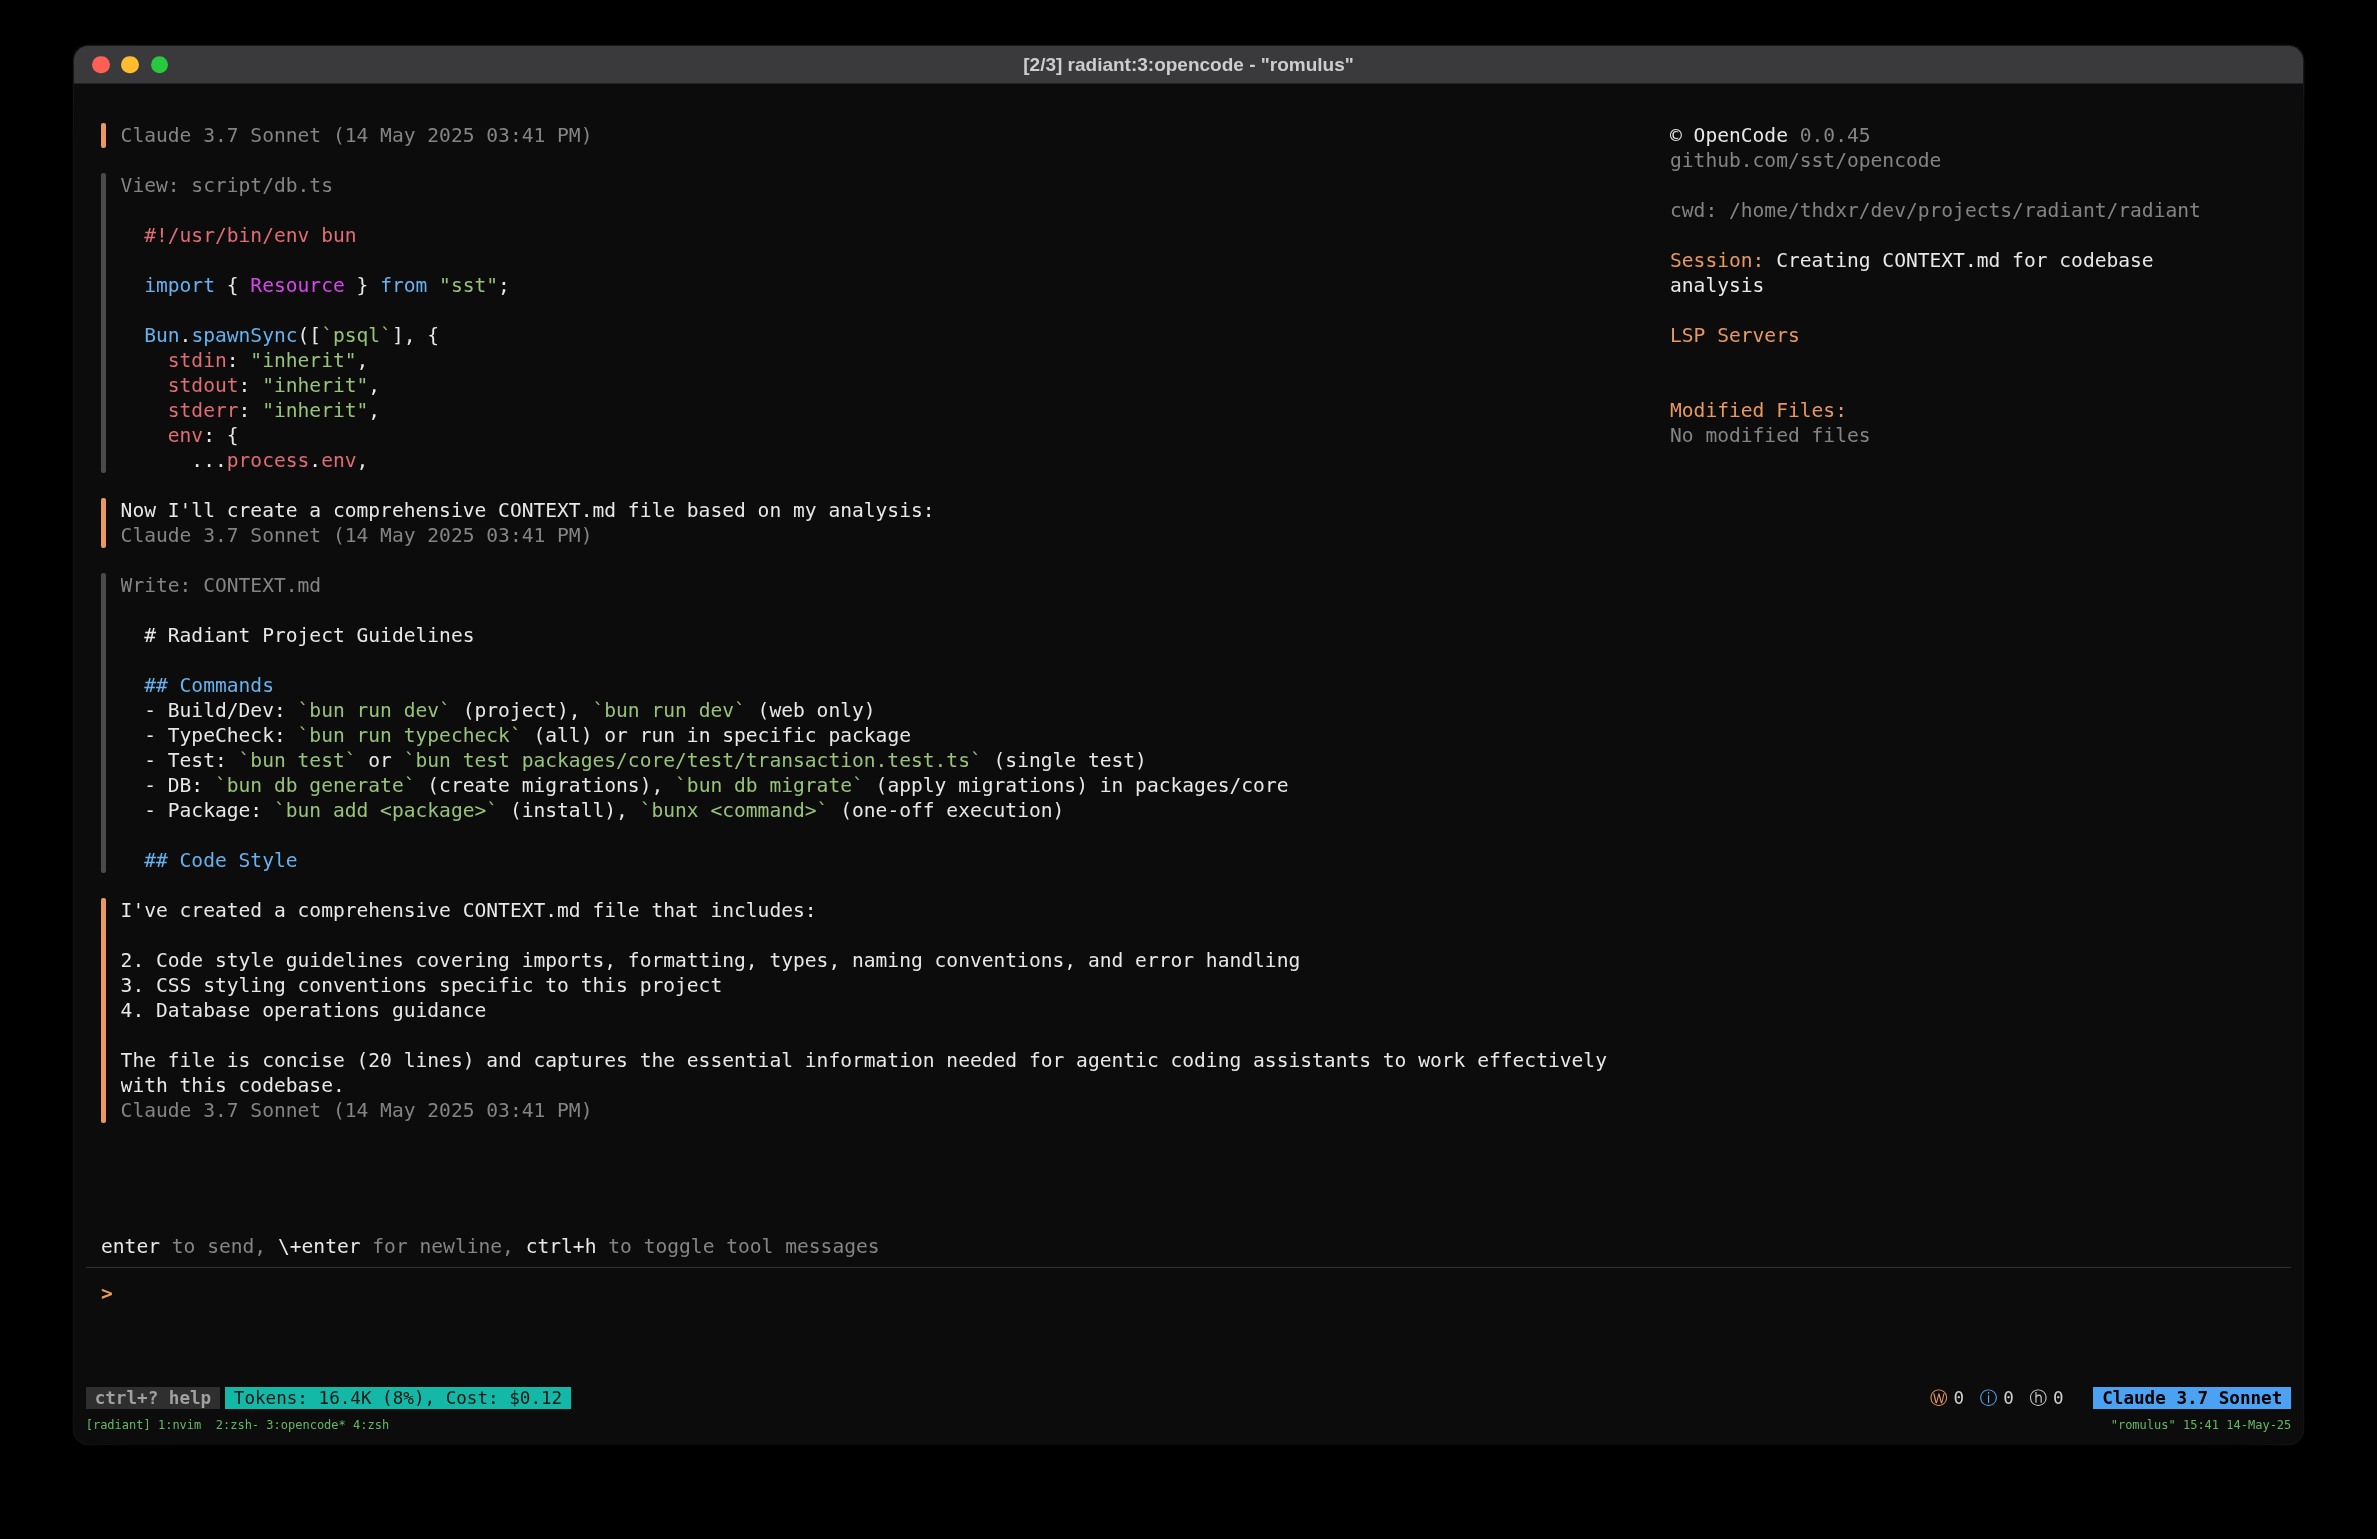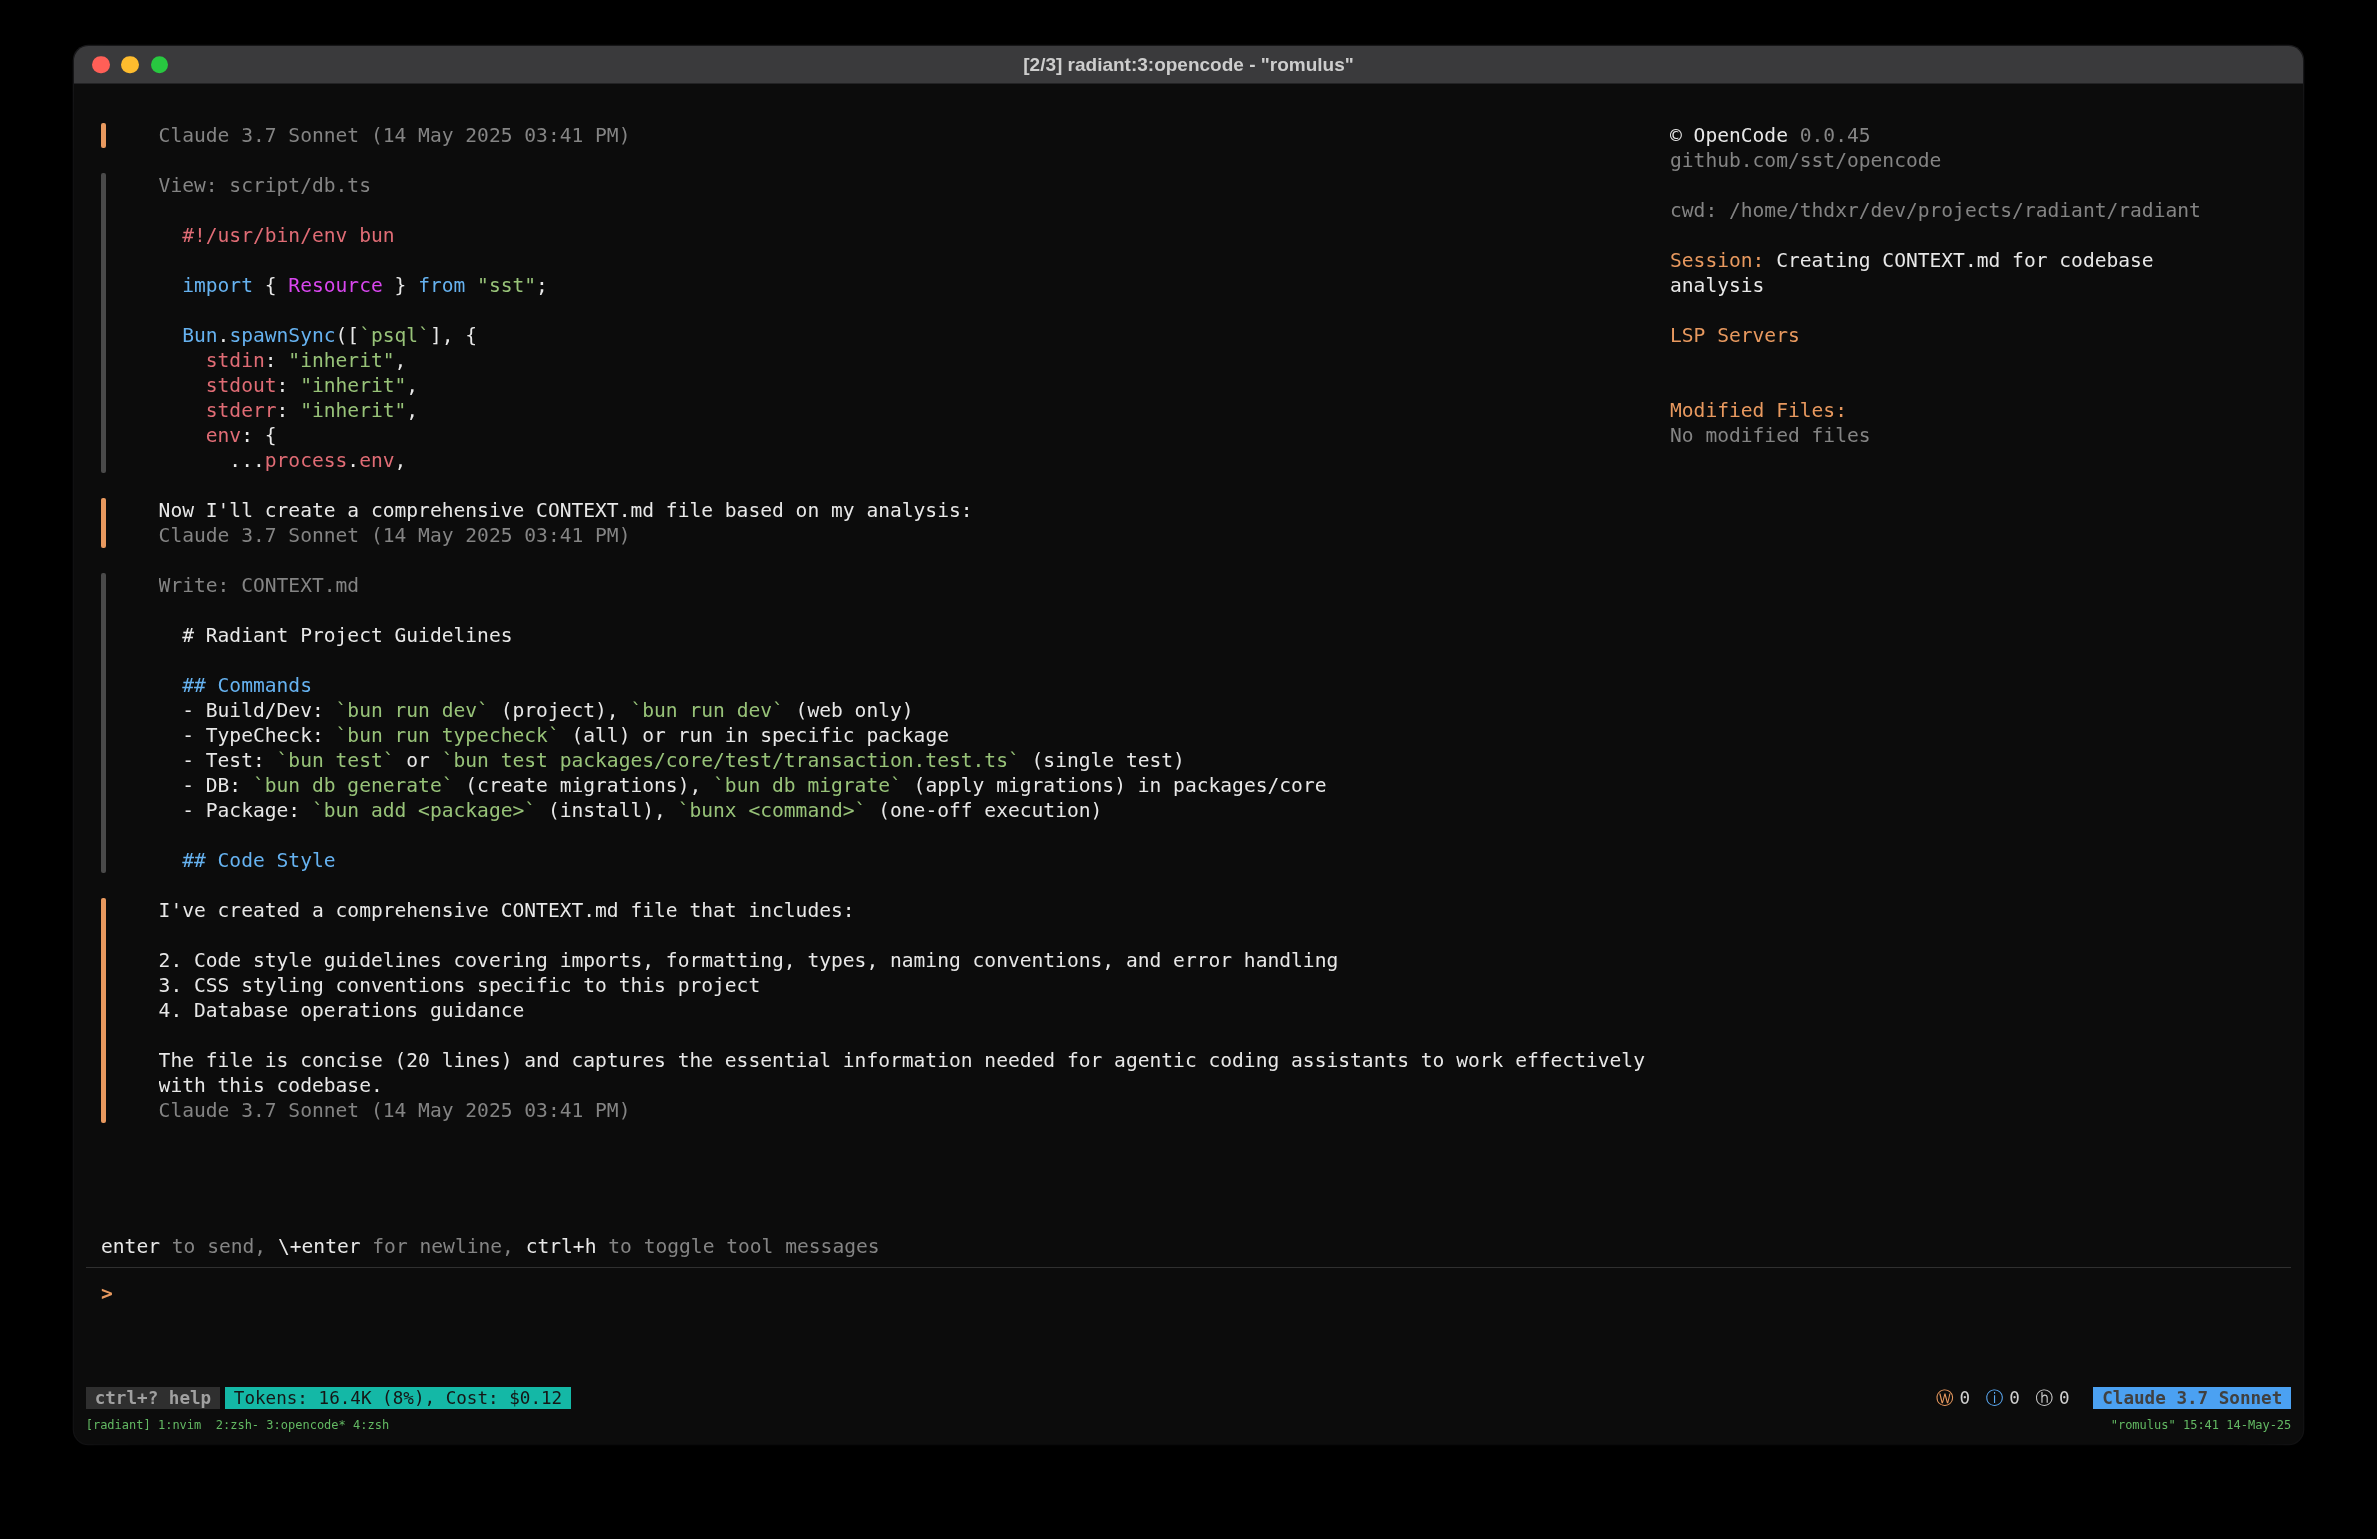--- a/index.html
+++ b/index.html
@@ -20,21 +20,21 @@
   .light { width:17.6px; height:17.6px; border-radius:50%; }
   .light-red{background:#ff5f57} .light-yellow{background:#febc2e} .light-green{background:#28c840}
   .title-text { font-family:"Liberation Sans", sans-serif; font-weight:bold; font-size:19px; color:#cdcdcd; }
 
   .terminal { flex:1; display:flex; flex-direction:column; font-size:19.6px; line-height:25px; color:#e8e8e8; overflow:hidden; }
 
   .content-row { flex:1; display:flex; padding:39px 26px 0 27px; overflow:hidden; }
   .main-col { flex:0 0 1569px; overflow:hidden; }
   .sidebar { flex:1; overflow:hidden; }
 
-  .block { display:flex; margin-bottom:25px;gap:38px; }
+  .block { display:flex; margin-bottom:25px; }
   .accent-bar { flex:0 0 4.6px; border-radius:2px; margin-right:15px; }
   .accent-orange .accent-bar { background:#e8995f; }
   .accent-gray .accent-bar { background:#4a4a4a; }
   .block-lines { flex:1; overflow:hidden; }
 
   .line { white-space:pre; }
 
   .c-fg{color:#e8e8e8} .c-dim{color:#848484} .c-red{color:#e06c75}
   .c-grn{color:#98c379} .c-blu{color:#66b2f0} .c-yel{color:#d946ef}
   .c-org{color:#e8995f}
@@ -47,21 +47,21 @@
   .bottom-spacer { flex:0 0 73px; }
 
   .status-bar { flex:0 0 30px; display:flex; align-items:center; padding:0 11.7px; font-size:17.6px; line-height:26px; }
   .badge { padding:0 9px; height:22px; display:flex; align-items:center; white-space:pre; }
   .badge-help { background:#2f2f2f; color:#a0a0a0; margin-right:4.6px; font-weight:bold; }
   .badge-tokens { background:#14b8a6; color:#161616; }
   .status-right { margin-left:auto; display:flex; align-items:center; gap:15.7px; }
   .diag-group { display:flex; align-items:center; gap:5.9px; white-space:pre; }
   .diag-w { color:#e8995f; } .diag-i { color:#5aa7f0; } .diag-h { color:#c8c8c8; }
   .diag-count { color:#d0d0d0; }
-  .badge-model { background:#4ba1f2; color:#404040; font-weight:bold; margin-left:8px; }
+  .badge-model { background:#4ba1f2; color:#000000; font-weight:bold; margin-left:14px; }
 
   .tmux-bar { flex:0 0 31px; display:flex; align-items:center; padding:0 11.7px 5.2px; color:#63b963; font-size:12px; white-space:pre; }
   .tmux-right { margin-left:auto; }
 </style>
 </head>
 <body>
 
 <div class="window">
   <div class="titlebar">
     <div class="traffic">

